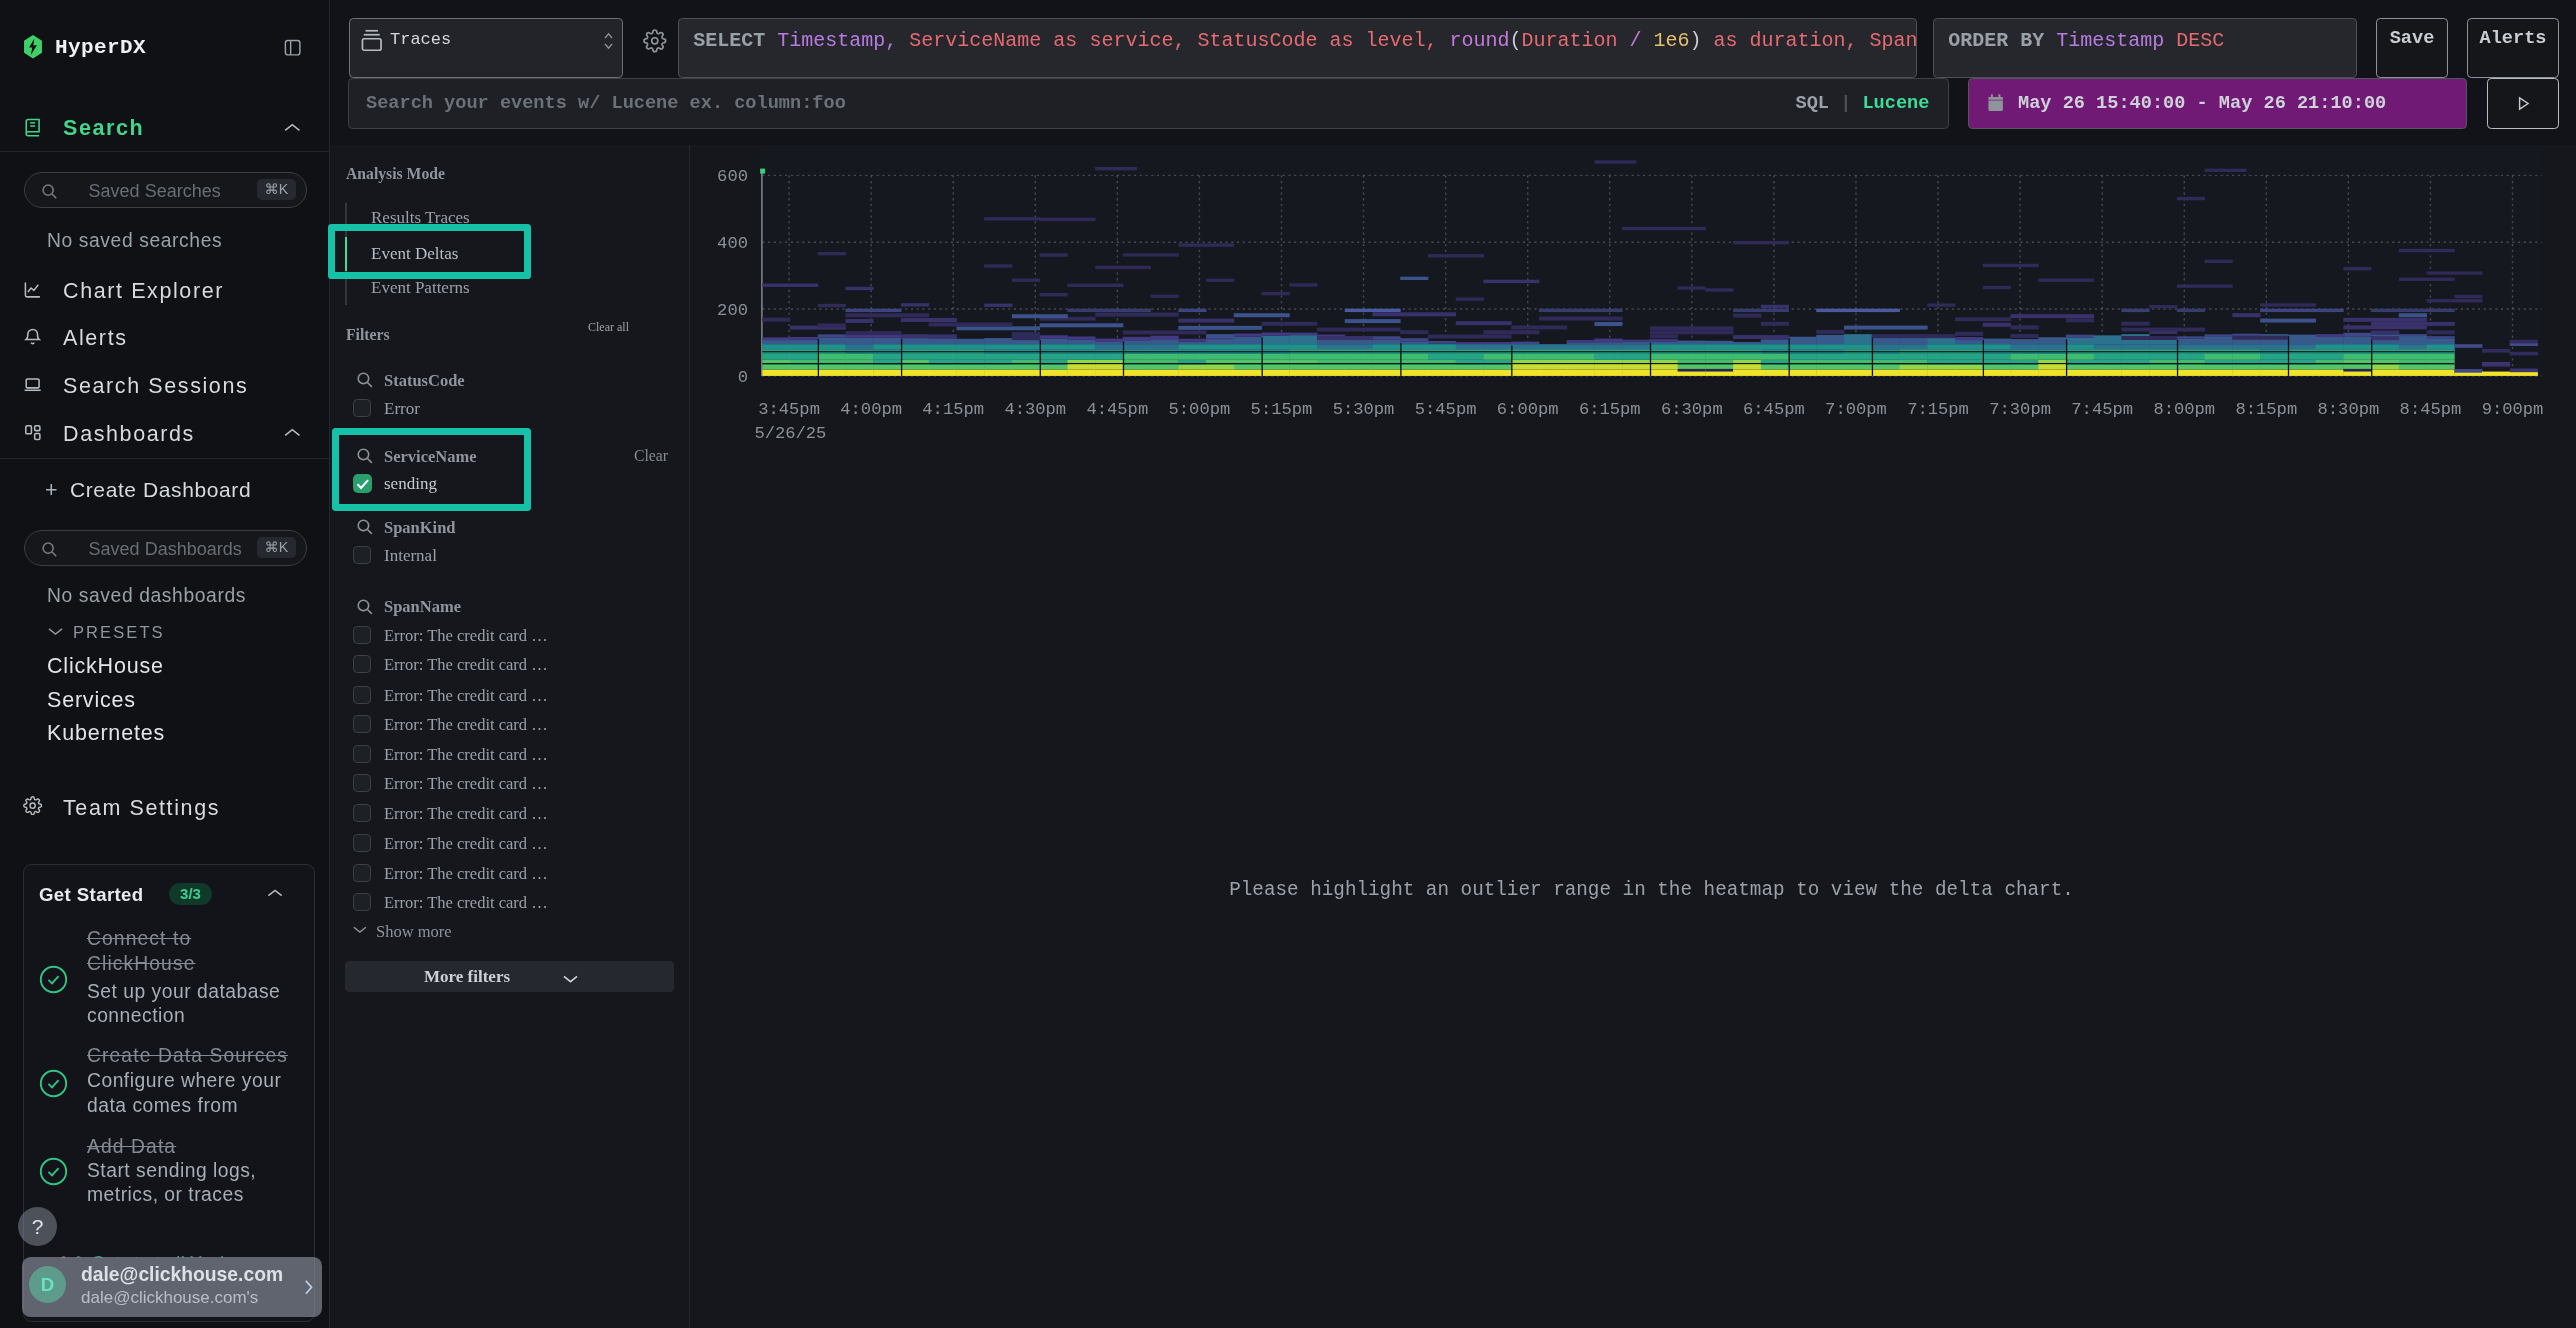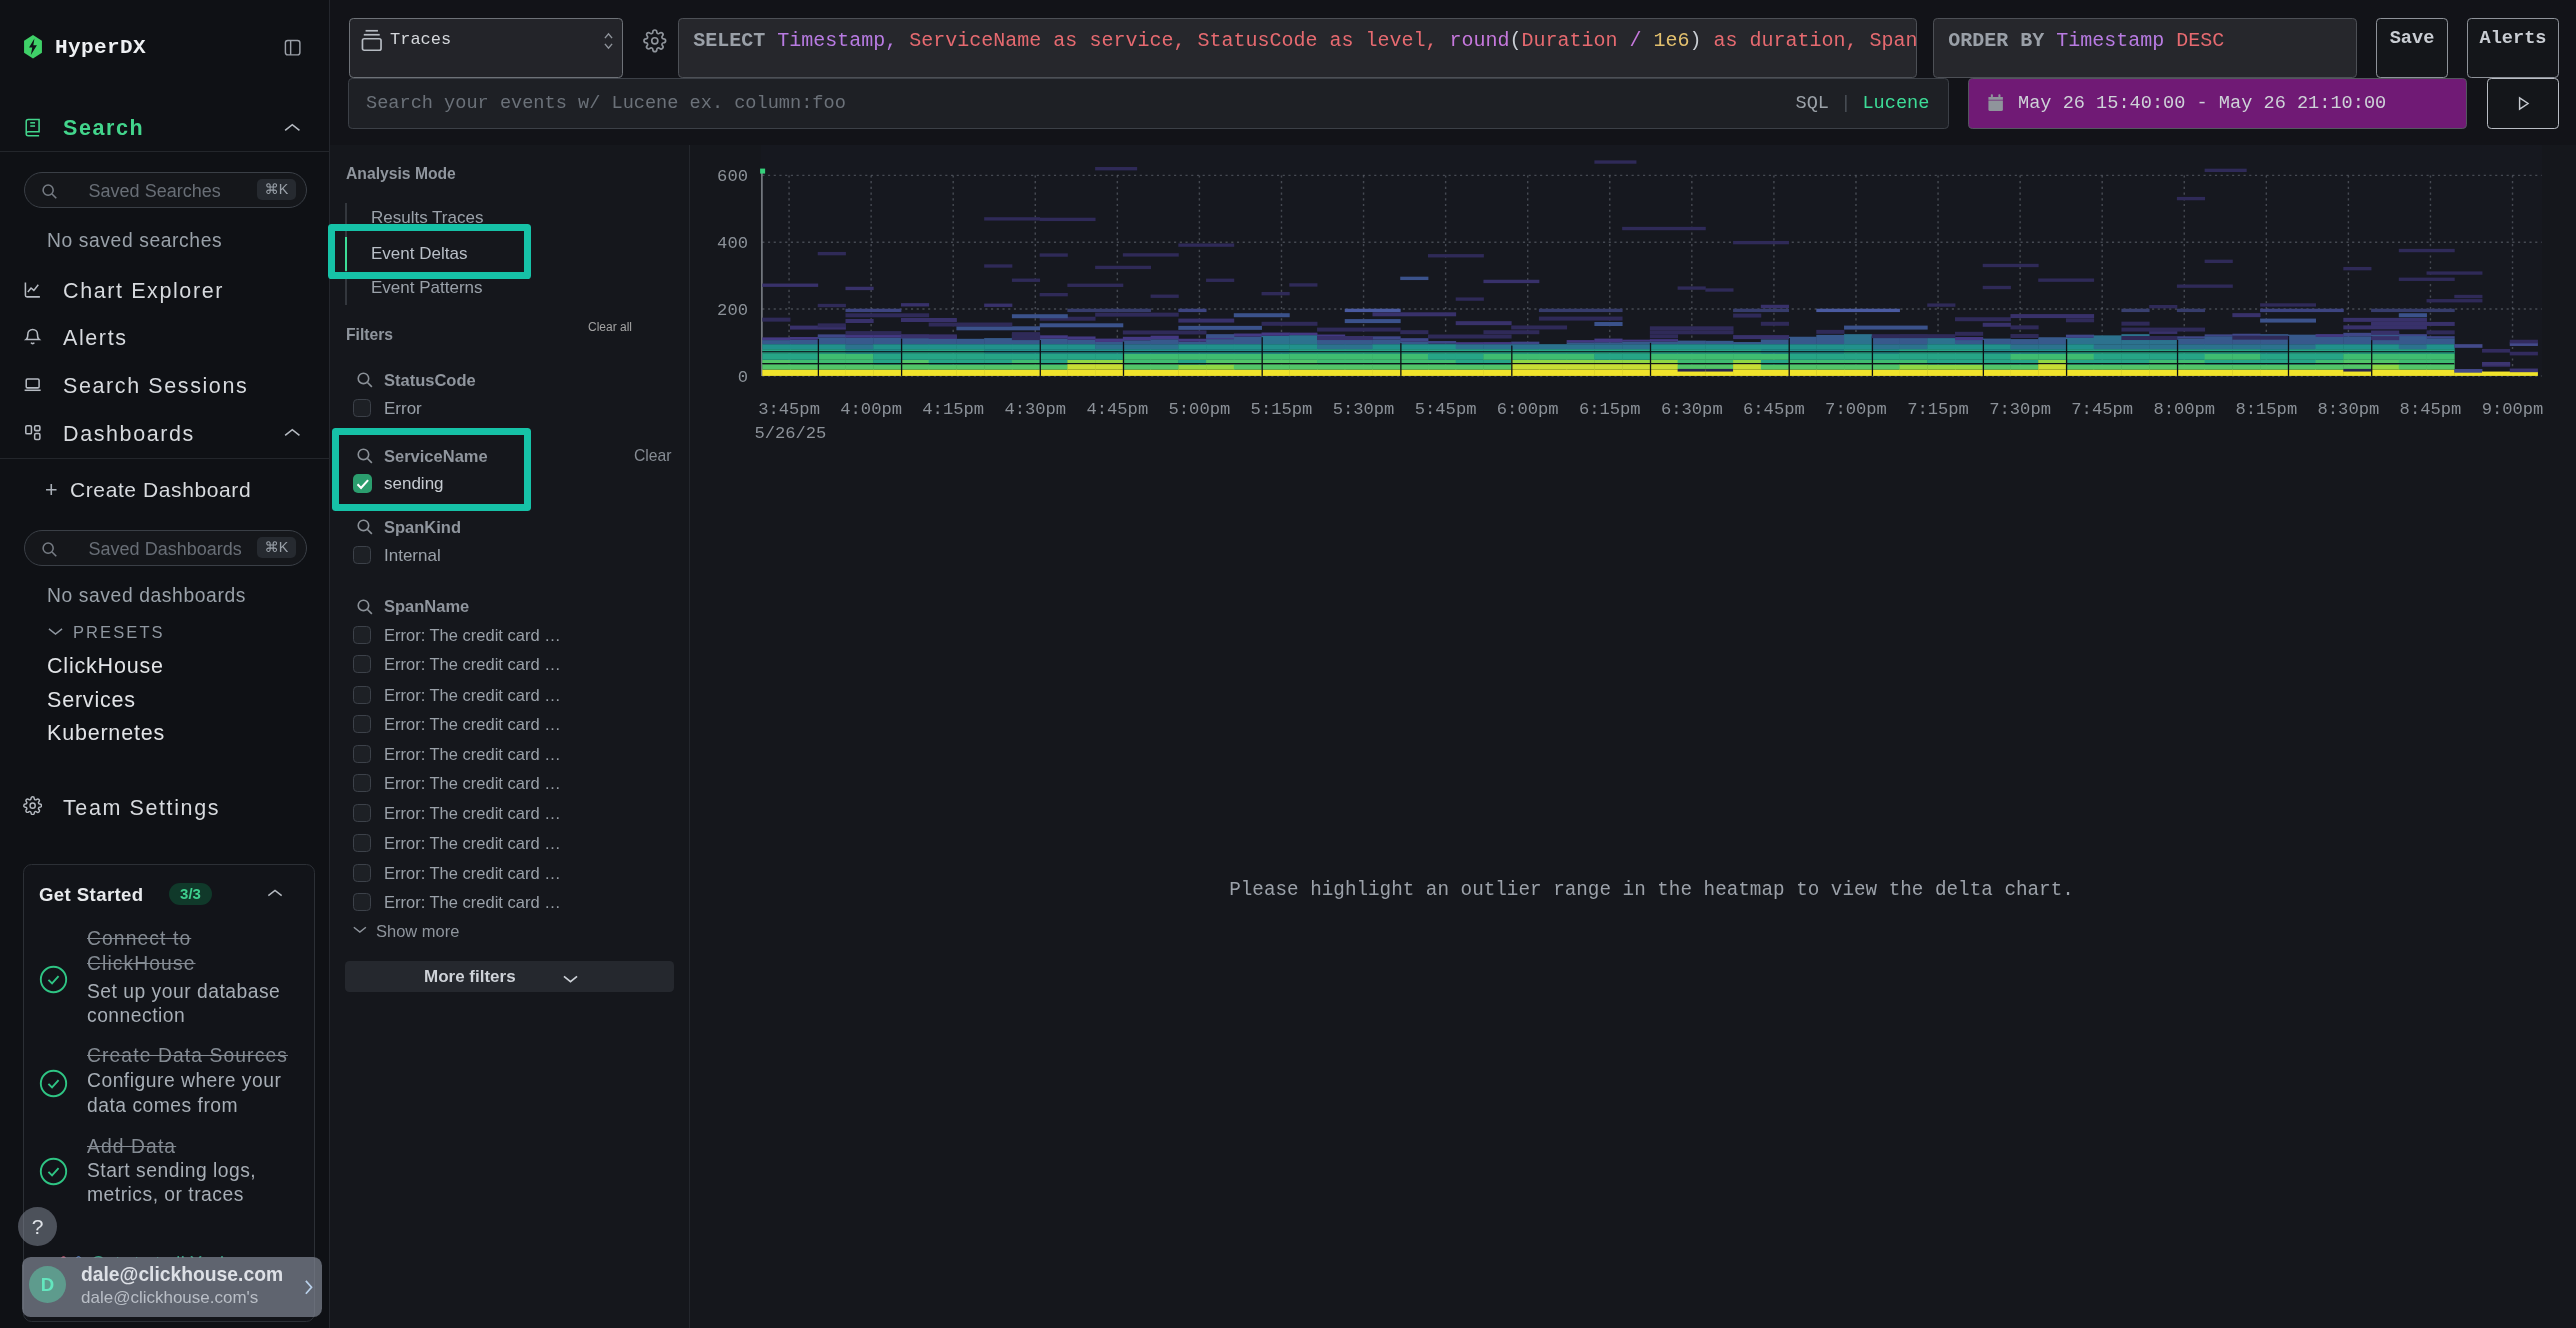--- a/index.html
+++ b/index.html
@@ -28,26 +28,26 @@
 .dsc { color:#a7aeb6; font-size:19.3px; letter-spacing:0.5px; }
 .chk { position:absolute; left:15.7px; width:29px; height:29px; }
 
 #chip { position:absolute; left:21.5px; top:1257px; width:300px; height:60px;
   background:rgba(132,138,152,0.68); border-radius:8.6px; }
 
 .box1 { position:absolute; top:18px; height:60px; border-radius:4.3px; }
 .selbox { background:#232429; border:1.4px solid #6e7278; }
 .sqlbox { background:#26272c; border:1.4px solid #4d5056; overflow:hidden; }
 .btn1 { background:#14161a; border:1.4px solid #8f939a; color:#c9cdd3; text-align:center; }
-.box2 { position:absolute; top:78px; height:51px; border-radius:4.3px; }
+.box2 { position:absolute; top:78px; height:51px; border-radius:4.3px;font-weight:bold; }
 .code { font-family:"Liberation Mono", monospace; font-size:20px; white-space:pre; }
 
 #panel { position:absolute; left:330px; top:145px; width:360px; height:1183px;
   border-right:0.7px solid #24272d; }
-.pmono { position:absolute; font-family:Liberation Sans, sans-serif; white-space:nowrap; }
+.pmono { position:absolute; font-family:Liberation Serif, serif; white-space:nowrap; }
 .glab { font-size:16.5px; font-weight:bold; color:#8f959d; }
 .gval { font-size:17px; color:#9aa1a9; }
 .cb { position:absolute; left:353px; width:18px; height:18px; border:1.4px solid #3c4149;
   border-radius:4.3px; background:#1d2025; }
 .mag { position:absolute; left:355px; width:19.3px; height:19.3px; }
 .tealbox { position:absolute; border:7.2px solid #16c2a7; border-radius:3.6px; }
 </style>
 </head>
 <body>
 

